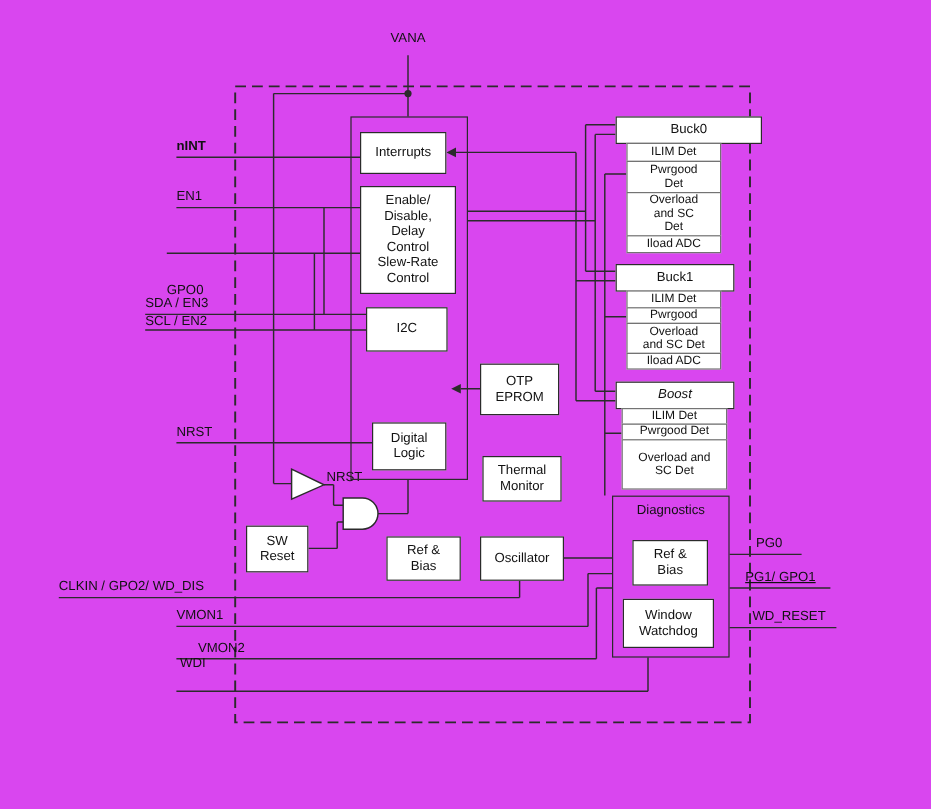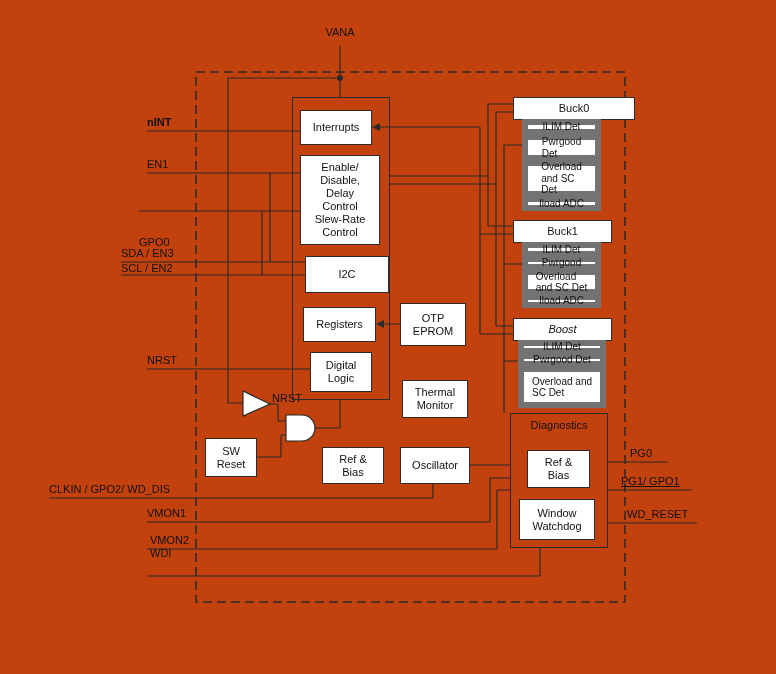--- a/index.html
+++ b/index.html
@@ -1,39 +1,39 @@
 <!DOCTYPE html>
 <html><head>
 <meta charset="utf-8">
 <style>
   * { box-sizing: border-box; }
   html,body { margin:0; padding:0; background:#ffffff; }
   body { font-family:"Liberation Sans", sans-serif; }
-  .canvas { position:relative; width:776px; height:674px; background:#c2410c; overflow:hidden; color:#111;padding-left:12px; }
+  .canvas { position:relative; width:776px; height:674px; background:#d946ef; overflow:hidden; color:#111;padding-left:12px; }
   .wires { position:absolute; left:0; top:0; }
   .box {
     position:absolute; background:#ffffff; border:1px solid #2b2b2b;
     display:flex; align-items:center; justify-content:center;
     text-align:center; white-space:pre-line; font-size:11px; line-height:13px;
   }
   .ghost { background:transparent; }
   .rows { position:absolute; }
   .rows .row {
-    position:relative; background:#ffffff; border:6px solid #737373; margin-top:-1px;
+    position:relative; background:#ffffff; border:1px solid #737373; margin-top:-1px;
     display:flex; align-items:center; justify-content:center;
-    white-space:pre-line; font-size:10px; line-height:11.5px;
+    text-align:center; white-space:pre-line; font-size:10px; line-height:11.5px;
   }
   .rows .row:first-child { margin-top:0; }
   .lbl { position:absolute; font-size:11px; line-height:11px; white-space:pre; }
 
   
   .b-outer-control { left:292px; top:97px;  width:98px; height:303px; }
   .b-interrupts   { left:300px; top:110px; width:72px; height:35px; }
   .b-enable       { left:300px; top:155px; width:80px; height:90px; }
-  .b-i2c          { left:305px; top:256px; width:84px; height:37px; }
+  .b-i2c          { left:305px; top:256px; width:68px; height:37px; }
   .b-registers    { left:303px; top:307px; width:73px; height:35px; }
   .b-digital      { left:310px; top:352px; width:62px; height:40px; }
   .b-otp          { left:400px; top:303px; width:66px; height:43px; }
   .b-thermal      { left:402px; top:380px; width:66px; height:38px; }
   .b-swreset      { left:205px; top:438px; width:52px; height:39px; }
   .b-refbias      { left:322px; top:447px; width:62px; height:37px; }
   .b-osc          { left:400px; top:447px; width:70px; height:37px; }
 
   
   .b-buck0-hdr { left:513px; top:97px;  width:122px; height:23px; }
@@ -54,21 +54,21 @@
   
   .p-vana  { left:312px; top:27px; width:56px; text-align:center; }
   .p-nint  { left:147px; top:117px;font-weight:bold; }
   .p-en1   { left:147px; top:159px; }
   .p-gpo0  { left:139px; top:197px;margin-top:40px; }
   .p-sda   { left:121px; top:248px; }
   .p-scl   { left:121px; top:263px; }
   .p-nrst  { left:147px; top:355px; }
   .p-clkin { left:49px;  top:484px; }
   .p-vmon1 { left:147px; top:508px; }
-  .p-vmon2 { left:150px; top:535px; }
+  .p-vmon2 { left:165px; top:535px; }
   .p-wdi   { left:150px; top:548px; }
   .p-pg0   { left:630px; top:448px; }
   .p-pg1   { left:621px; top:476px;text-decoration:underline; }
   .p-wdrst { left:627px; top:509px; }
   .p-uvlo  { left:272px; top:393px; }
 </style>
 </head>
 <body>
 
 <div class="canvas">
@@ -122,21 +122,20 @@
 
   <div class="box ghost b-outer-control"></div>
   <div class="box b-interrupts">Interrupts</div>
   <div class="box b-enable">Enable/
 Disable,
 Delay
 Control
 Slew-Rate
 Control</div>
   <div class="box b-i2c">I2C</div>
-  <div class="box b-registers">Registers</div>
   <div class="box b-digital">Digital
 Logic</div>
 
   <div class="box b-otp">OTP
 EPROM</div>
   <div class="box b-thermal">Thermal
 Monitor</div>
   <div class="box b-swreset">SW
 Reset</div>
   <div class="box b-refbias">Ref &amp;

